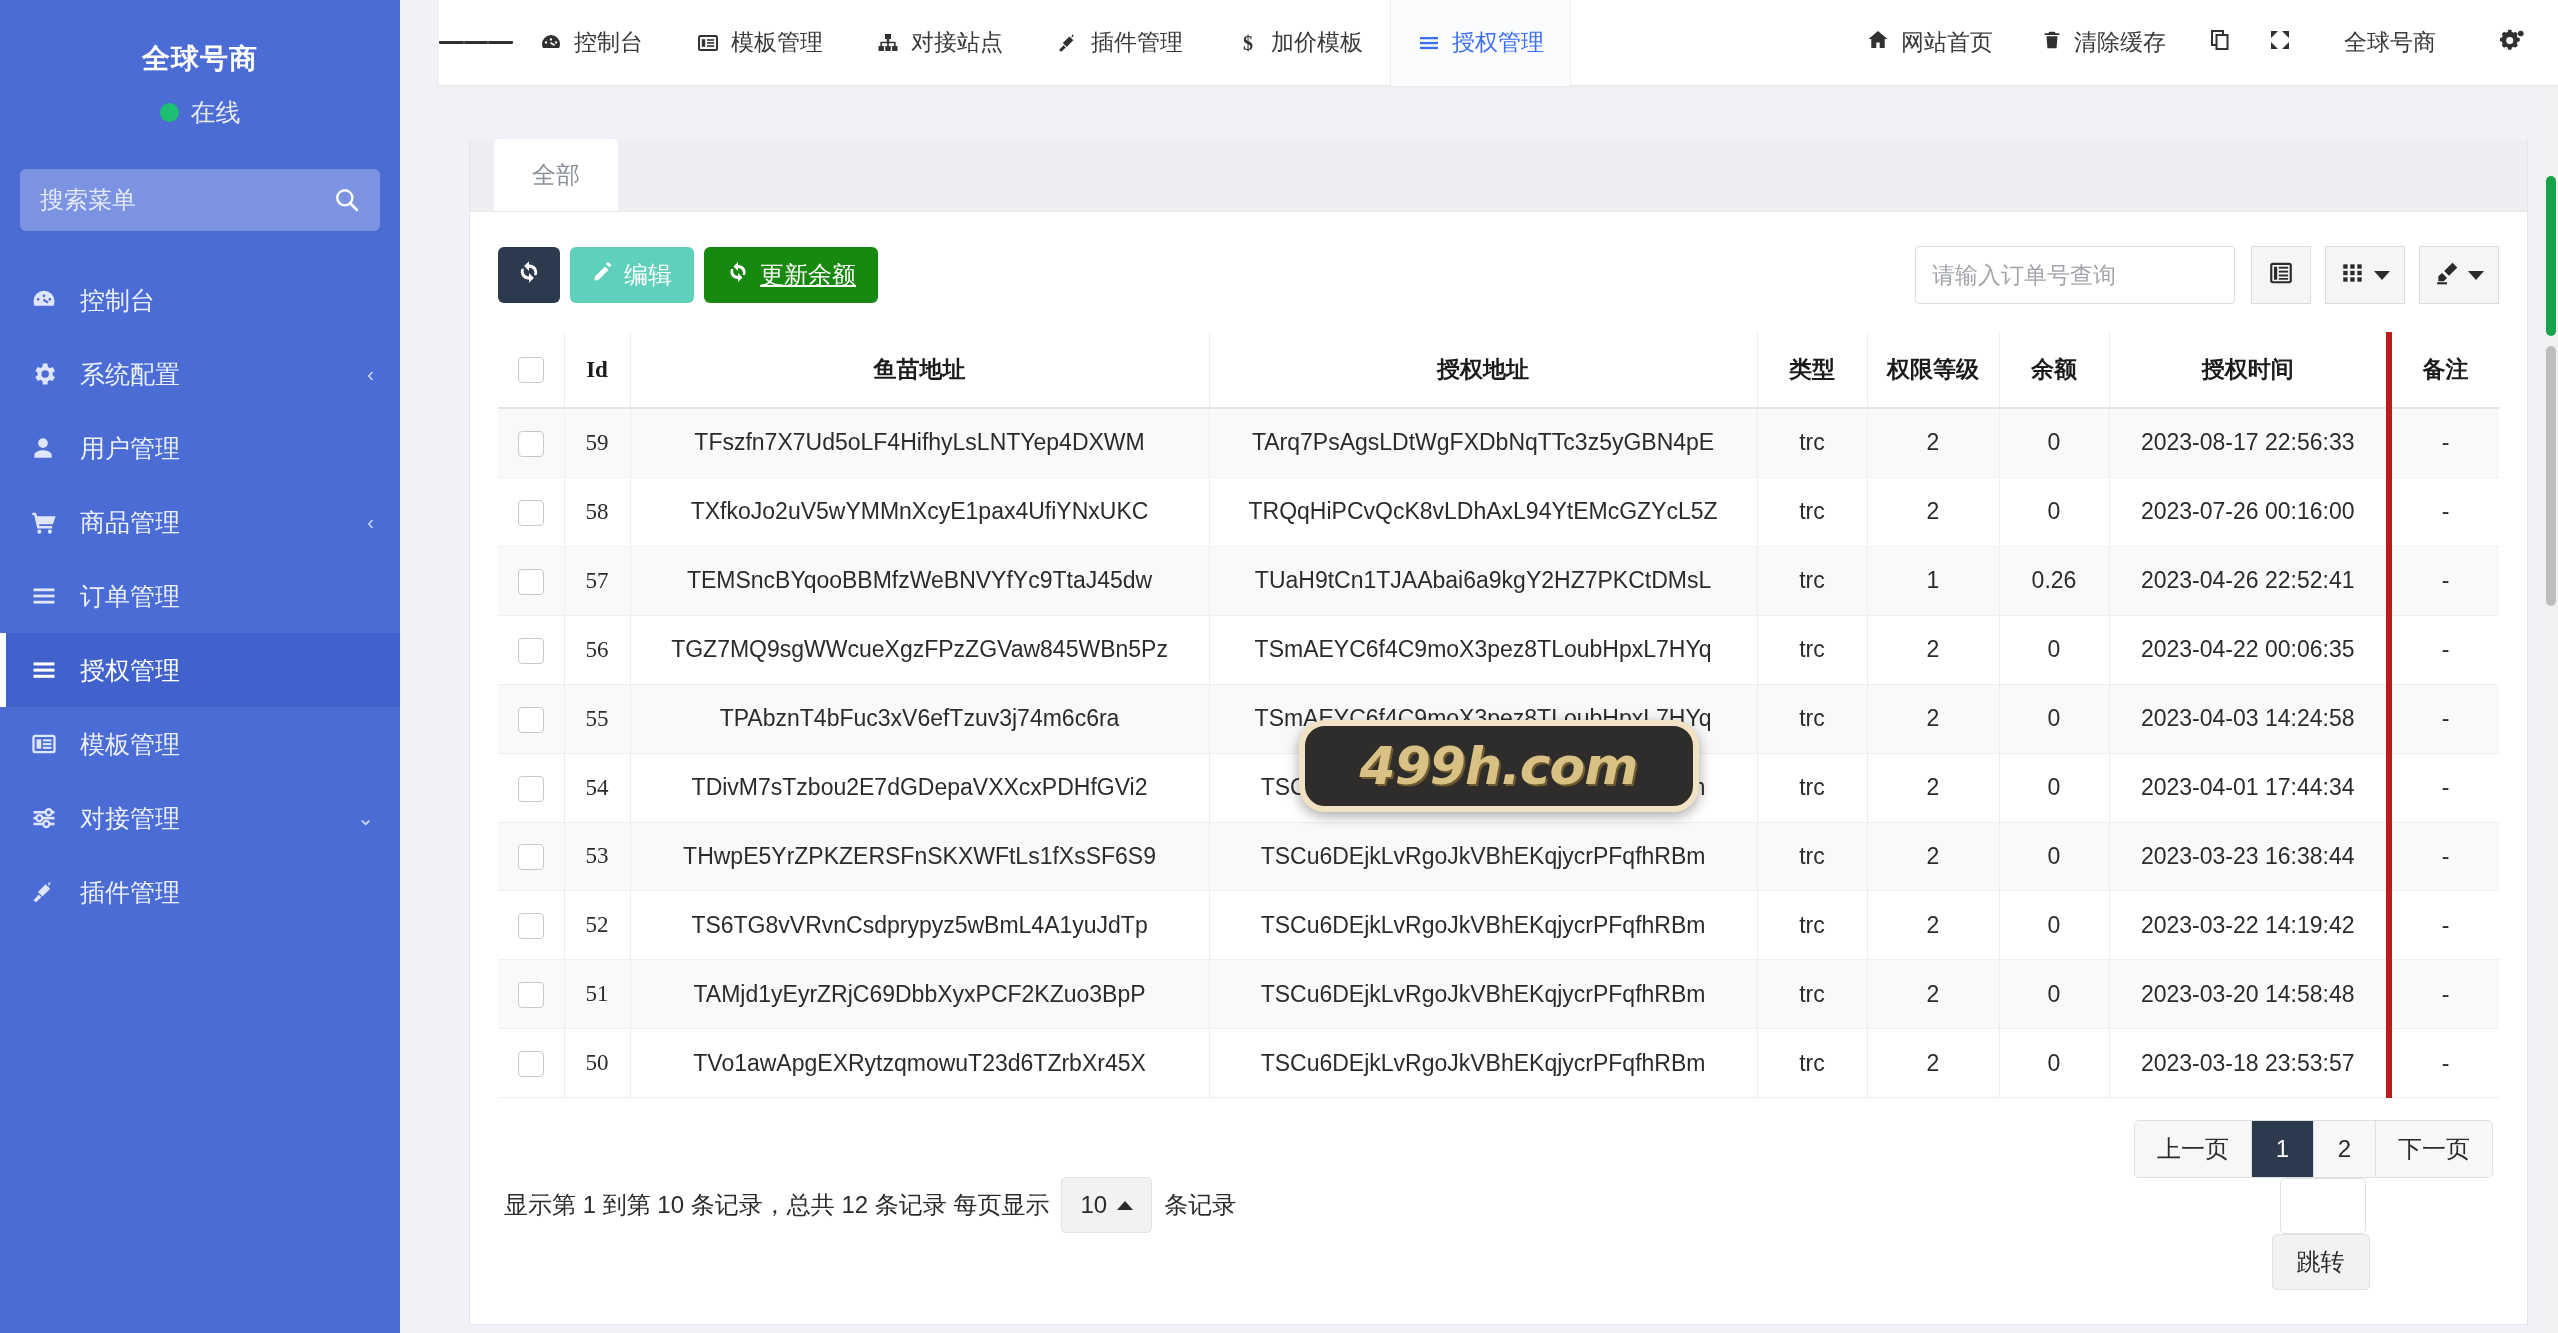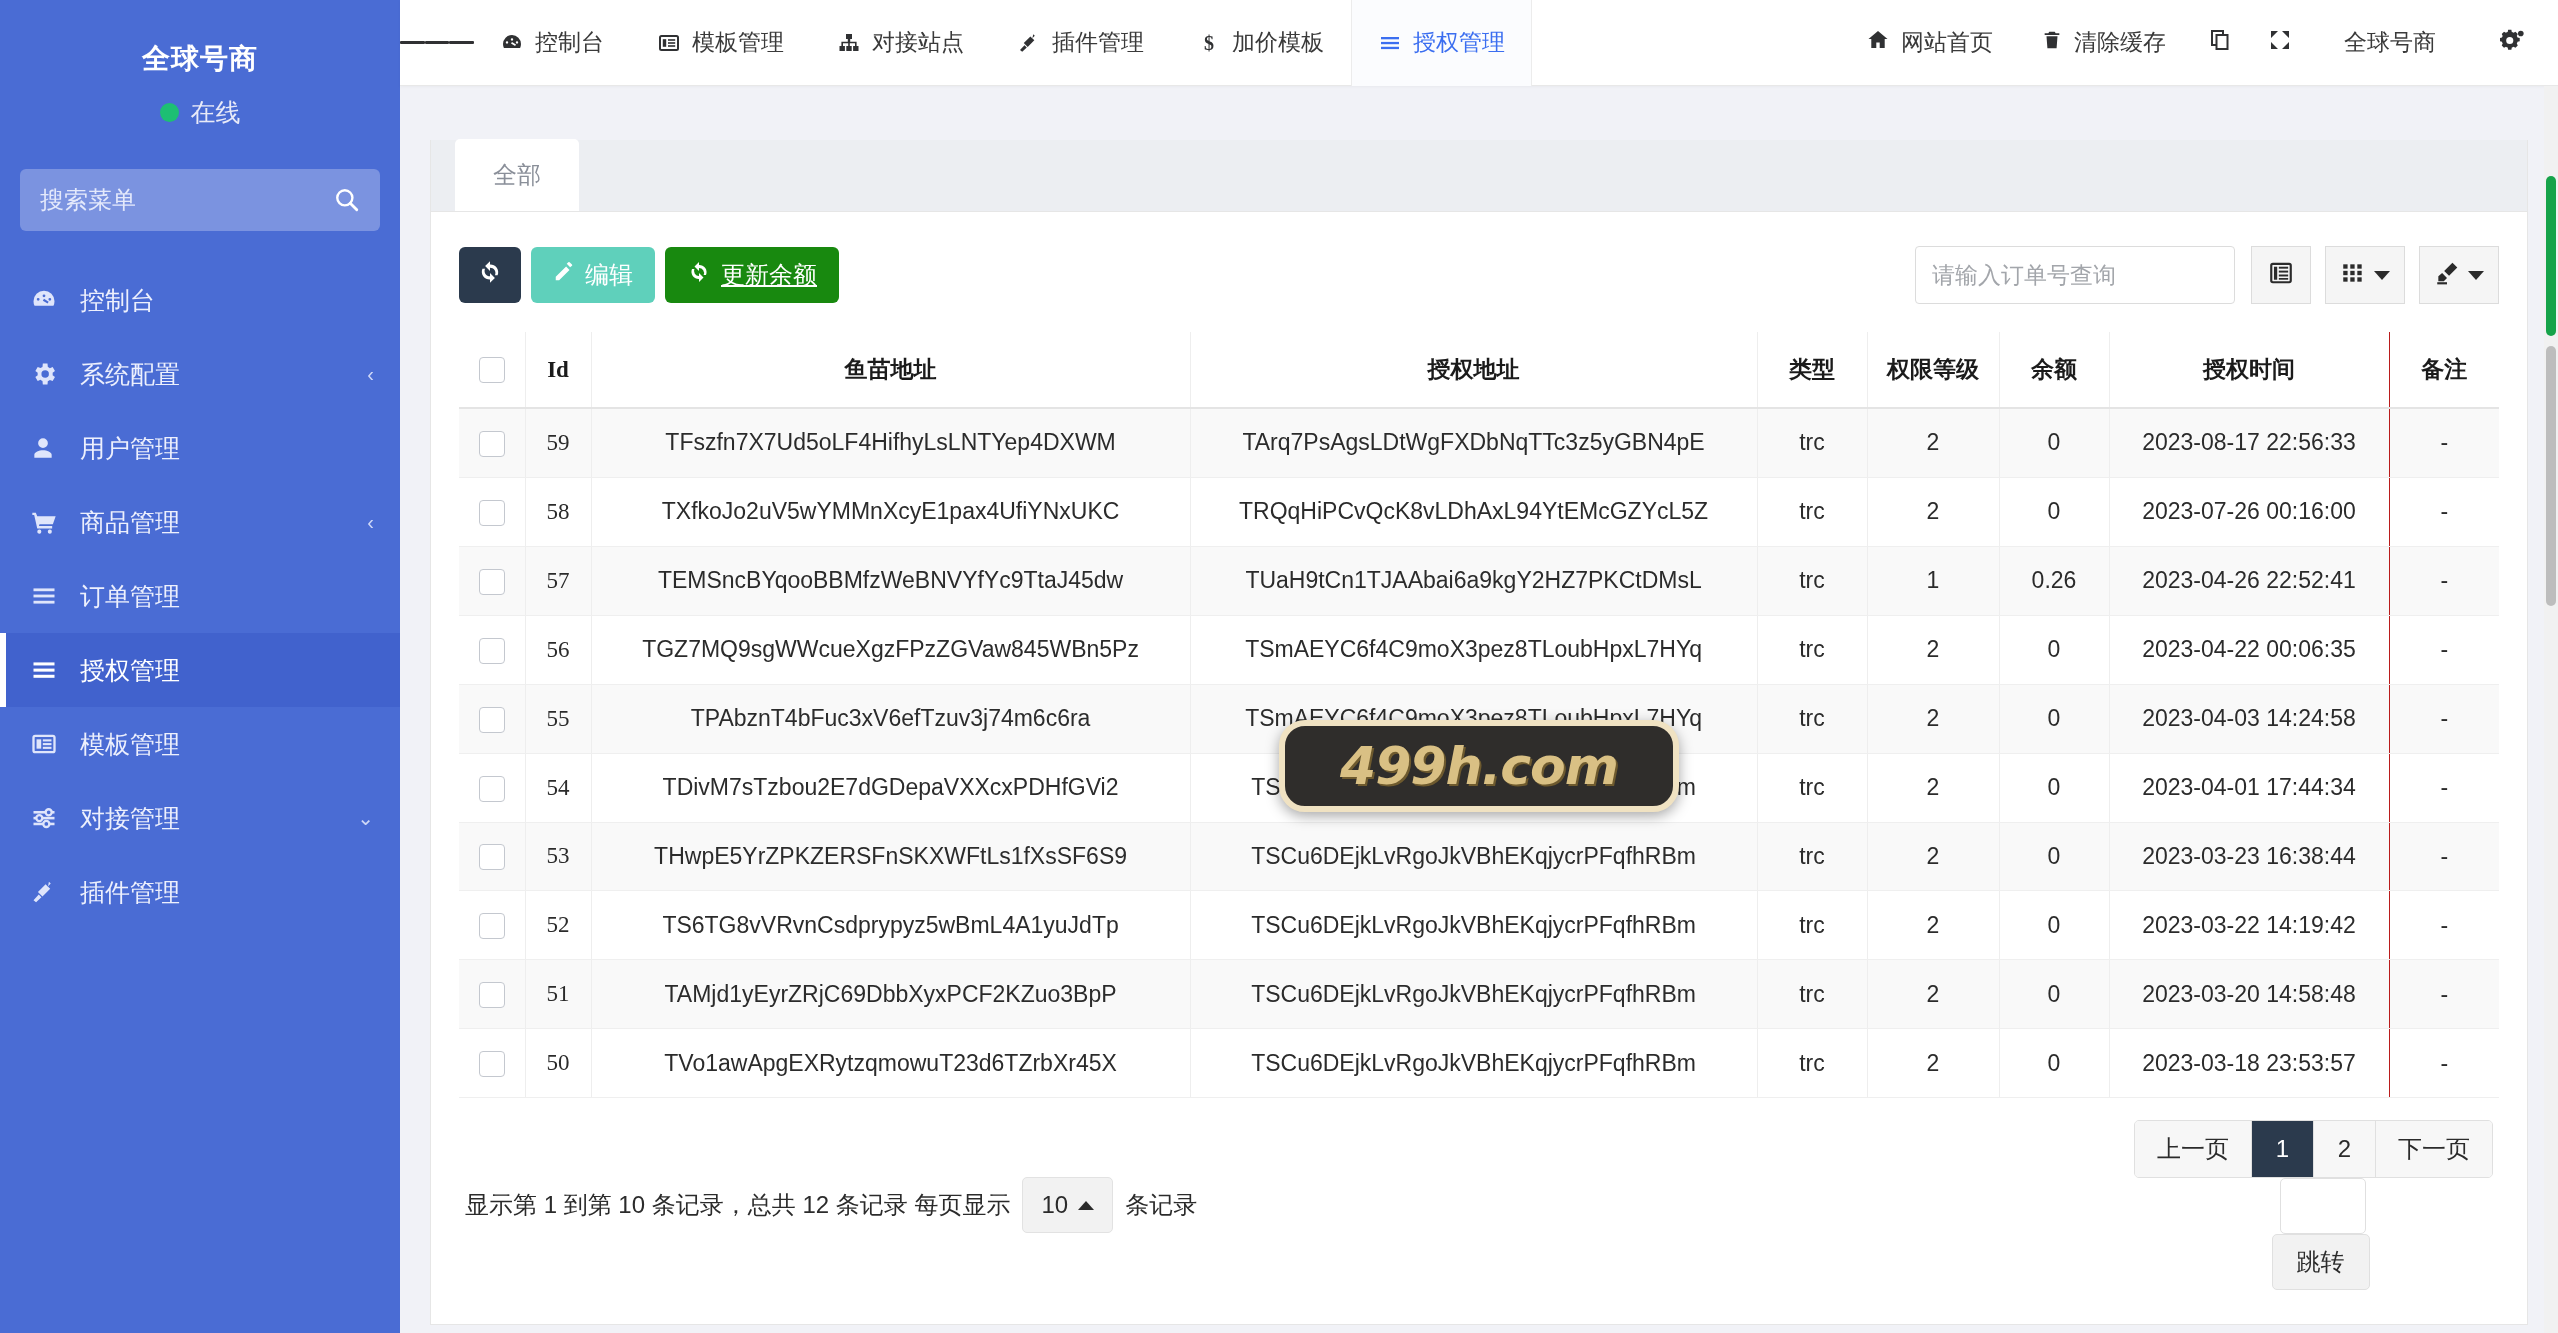--- a/index.html
+++ b/index.html
@@ -2,21 +2,21 @@
 <html><head>
 <meta charset="utf-8">
 <style>
   * { box-sizing: border-box; margin: 0; padding: 0; }
   html, body {
     width: 2558px; height: 1333px;
     font-family: "Liberation Sans", sans-serif;
     background: #f1f2f7;
     overflow: hidden;
   }
-  .app { display: flex; width: 2558px; height: 1333px; }
+  .app { display: flex; width: 2558px; height: 1333px; gap: 39px; }
 
   
   .sidebar {
     width: 400px; flex: 0 0 400px;
     background: #4a6cd4;
     color: #fff;
     position: relative;
     overflow: hidden;
   }
   .brand { padding: 40px 0 18px; text-align: center; }
@@ -165,21 +165,21 @@
   }
   table.grid tbody tr:nth-child(odd) { background: #f9f9f9; }
   table.grid tbody tr:nth-child(even) { background: #ffffff; }
   th.c-chk, td.c-chk { width: 66px; border-right: 1px solid #eee;}
   th.c-id, td.c-id { width: 66px; border-right: 1px solid #eee; font-family: Liberation Serif, serif;}
   th.c-addr, td.c-addr { border-right: 1px solid #eee; }
   th.c-auth, td.c-auth { border-right: 1px solid #eee; }
   th.c-type, td.c-type { width: 110px; border-right: 1px solid #eee; }
   th.c-lvl, td.c-lvl { width: 132px; border-right: 1px solid #eee; }
   th.c-bal, td.c-bal { width: 110px; border-right: 1px solid #eee; }
-  th.c-time, td.c-time { width: 280px; border-right: 1px solid #b91c1c; margin-left: 28px; }
+  th.c-time, td.c-time { width: 280px; border-right: 6px solid #b91c1c; margin-left: 28px; }
   th.c-note, td.c-note { width: 110px; }
   .cbx {
     width: 26px; height: 26px; border: 1px solid #c4c8cf; border-radius: 4px;
     background: #fff; display: inline-block; vertical-align: middle; cursor: pointer;
   }
 
   
   .pager { display: flex; align-items: center; padding: 22px 6px 34px 6px; }
   .pager-info { font-size: 24px; color: #2b2b2b; display: flex; align-items: center; gap: 12px; }
   .pgsize {

